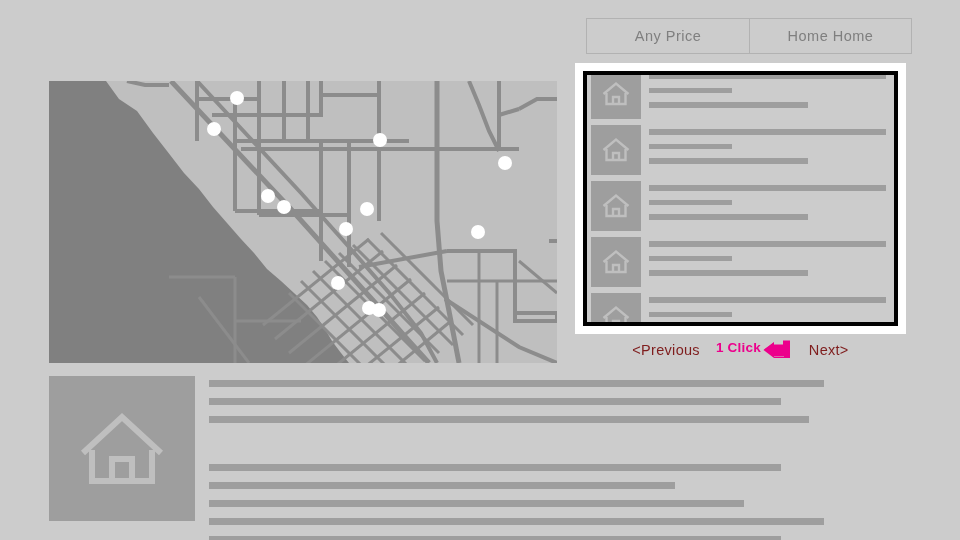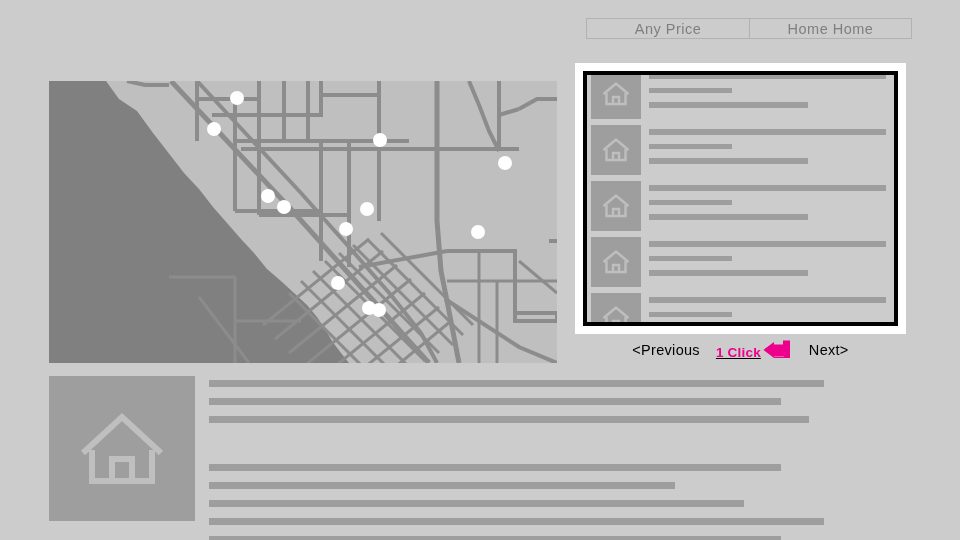--- a/index.html
+++ b/index.html
@@ -54,21 +54,21 @@
     pointer-events: none;
   }
   .search-icon {
     position: absolute;
     right: 10px; top: 6px;
     width: 20px; height: 20px;
   }
   .filters {
     position: absolute;
     left: 586px; top: 18px;
-    width: 326px; height: 21px;
+    width: 326px; height: 36px;
     display: flex;
     border: 1px solid #b2b2b2;
     box-sizing: border-box;
     background: #cccccc;
   }
   .filter-btn {
     flex: 1 1 50%;
     display: flex;
     align-items: center;
     justify-content: center;
@@ -147,29 +147,28 @@
   .pager {
     position: absolute;
     left: 575px; top: 337px;
     width: 331px; height: 26px;
     display: flex;
     align-items: center;
     justify-content: center;
   }
   .pager-link {
     font-size: 14.5px;
-    color: #000000;
+    color: #7f1d1d;
     letter-spacing: 0.3px;
     cursor: pointer;
   }
   .click-badge {
     display: flex;
-    align-items: flex-end;
+    align-items: flex-start;
     margin: 0 18px 0 16px;
-    text-decoration: underline;
   }
   .click-text {
     font-size: 13.5px;
     font-weight: bold;
     color: #ec008c;
     letter-spacing: 0.2px;
   }
   .click-arrow {
     margin-left: 2px;
     display: block;

